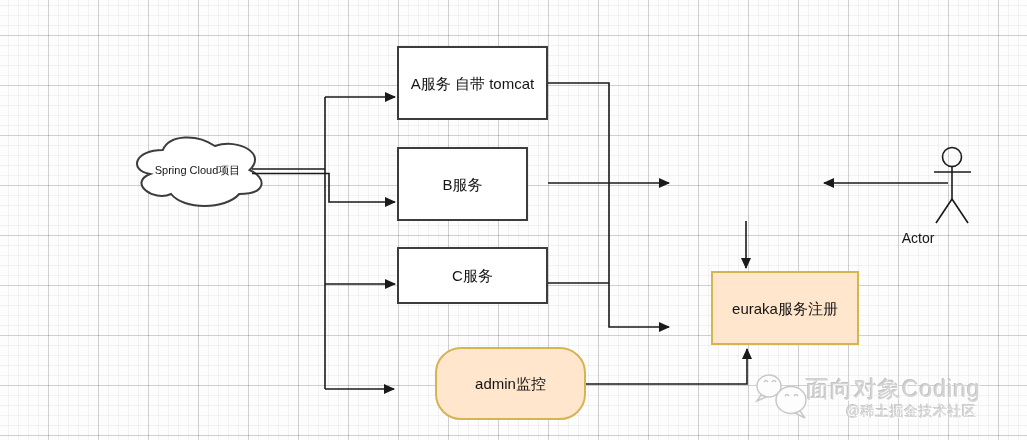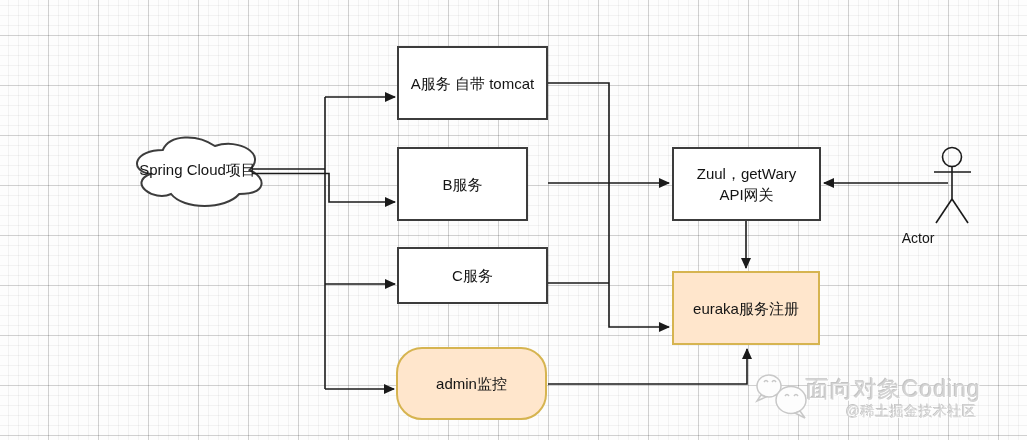--- a/index.html
+++ b/index.html
@@ -15,24 +15,24 @@
     background-size:50px 50px,50px 50px,10px 10px,10px 10px;
     background-position:-2px 0,0 -15px,-2px 0,0 -5px;
   }
   .layer{position:absolute;left:0;top:0;}
   .node{
     position:absolute;box-sizing:border-box;
     border:2px solid #3c3c3c;background:#ffffff;
     display:flex;align-items:center;justify-content:center;
     font-size:15px;color:#141414;text-align:center;line-height:21px;
   }
-  .node.highlight{background:#ffe6cc;border-color:#d6b450;}
+  .node.highlight{background:#ffe6cc;border-color:#d6b450;margin-left:39px;}
   .floating-label{
     position:absolute;display:flex;align-items:center;justify-content:center;
-    font-size:15px;color:#141414;text-align:center;
+    font-size:11px;color:#141414;text-align:center;
   }
   .watermark-title{
     position:absolute;left:806px;top:374px;
     font-size:23px;letter-spacing:1px;color:#d3d3d3;
     text-shadow:1px 1px 0 #ffffff,-1px -1px 0 #c3c3c3;
     white-space:nowrap;
   }
   .watermark-subtitle{
     position:absolute;left:846px;top:403px;
     font-size:14px;letter-spacing:0.5px;color:#d3d3d3;
@@ -102,24 +102,20 @@
   </div>
 
   <div class="node" style="left:397px;top:247px;width:151px;height:57px;">
     <span>C服务</span>
   </div>
 
   <div class="node highlight" style="left:396px;top:347px;width:151px;height:73px;border-radius:26px;">
     <span>admin监控</span>
   </div>
 
-  <div class="node" style="left:672px;top:147px;width:149px;height:74px;flex-direction:column;">
-    <div>Zuul，getWary</div>
-    <div>API网关</div>
-  </div>
 
   <div class="node highlight" style="left:672px;top:271px;width:148px;height:74px;">
     <span>euraka服务注册</span>
   </div>
 
   <div class="floating-label" style="left:888px;top:229px;width:60px;height:18px;font-size:14px;">Actor</div>
 
   <div class="watermark-title">面向对象Coding</div>
   <div class="watermark-subtitle">@稀土掘金技术社区</div>
 

